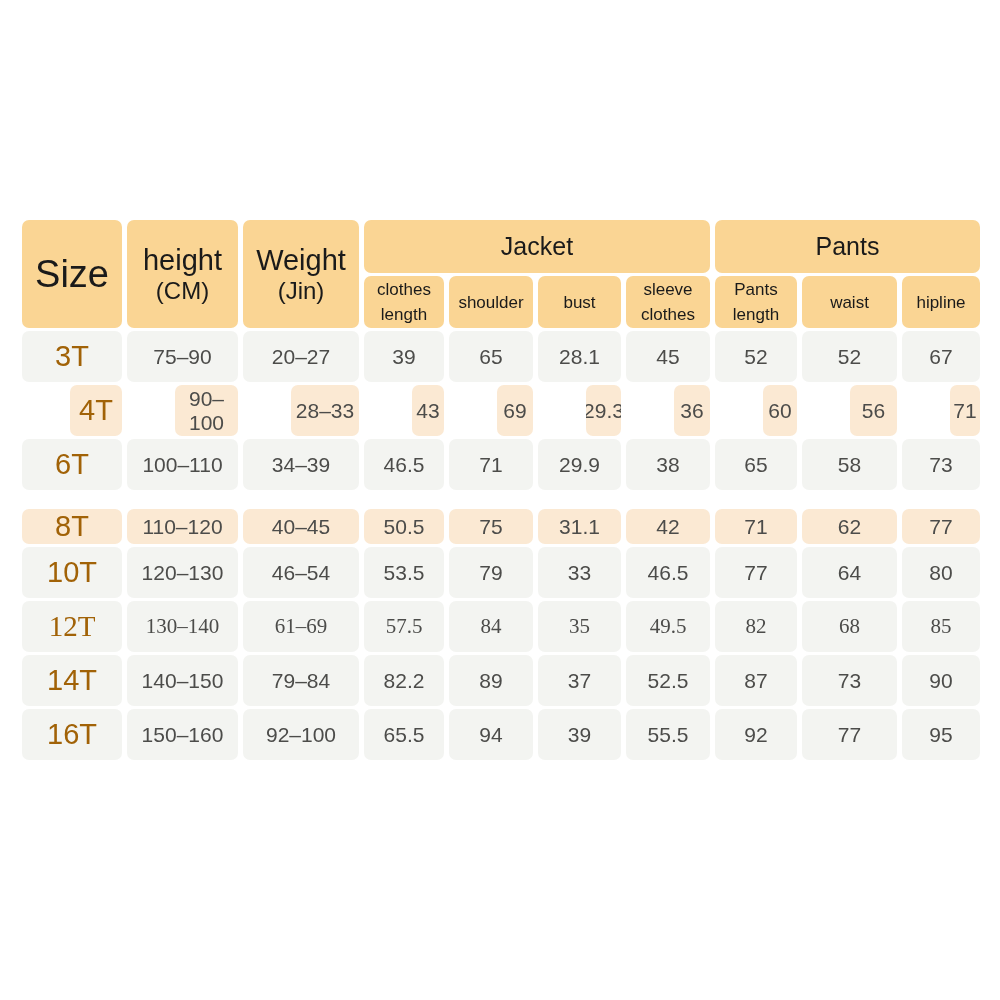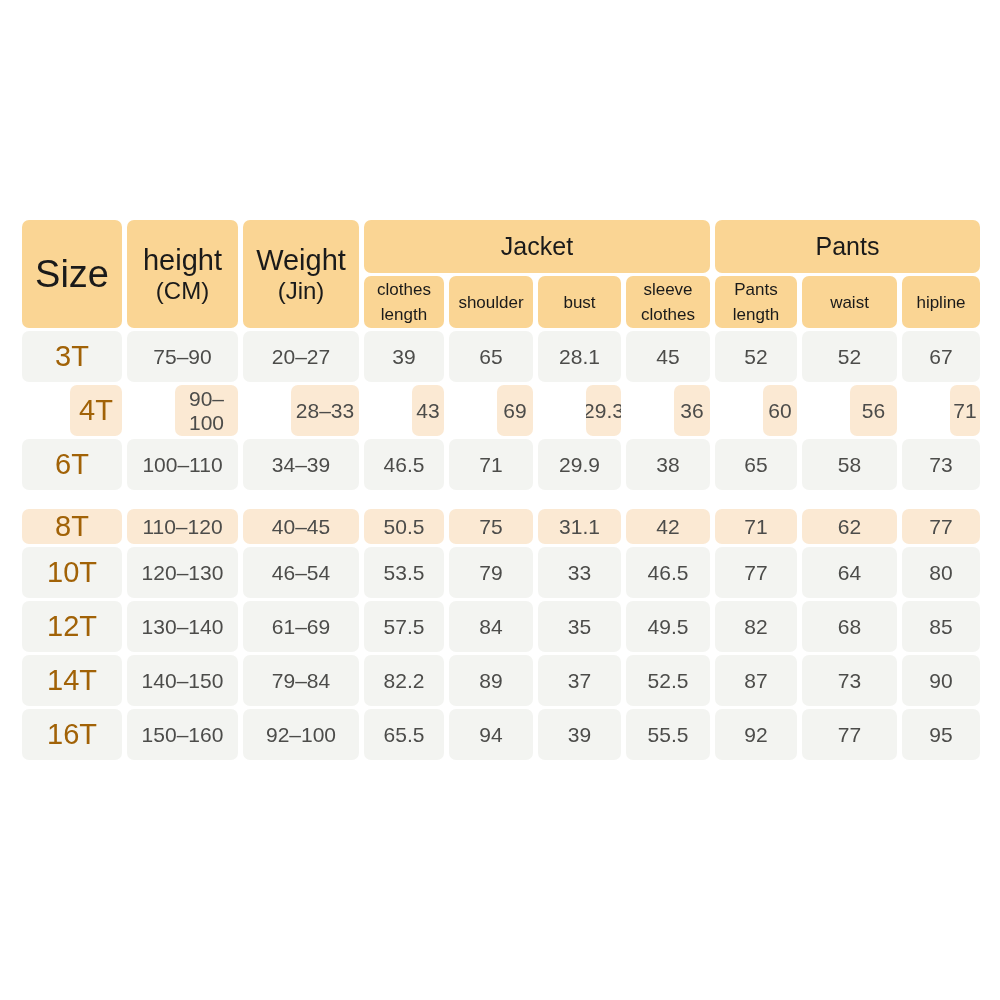--- a/index.html
+++ b/index.html
@@ -47,21 +47,21 @@
   .hd-sub {
     grid-row: 2;
     font-size: 17px;
     line-height: 25px;
     padding: 0 3px;
   }
   
   .d  { background: #f3f4f1; }
   .p  { background: #fbe9d3; }
   .r1 { grid-row: 3; } .r2 { grid-row: 4; margin-left: 48px; } .r3 { grid-row: 5; } .r4 { grid-row: 6; margin-top: 16px; }
-  .r5 { grid-row: 7; } .r6 { grid-row: 8; } .r7 { grid-row: 9; } .r8 { grid-row: 10; }
+  .r5 { grid-row: 7; } .r6 { grid-row: 8; font-family: Liberation Serif, serif; } .r7 { grid-row: 9; } .r8 { grid-row: 10; }
   .size-lab { font-size: 29px; color: #a16207; }
   .val { font-size: 21px; color: #4c4c4a; }
 </style>
 </head>
 <body>
 
 <div class="canvas">
   <div class="size-table">
 
     <div class="cell hd hd-size">Size</div>

